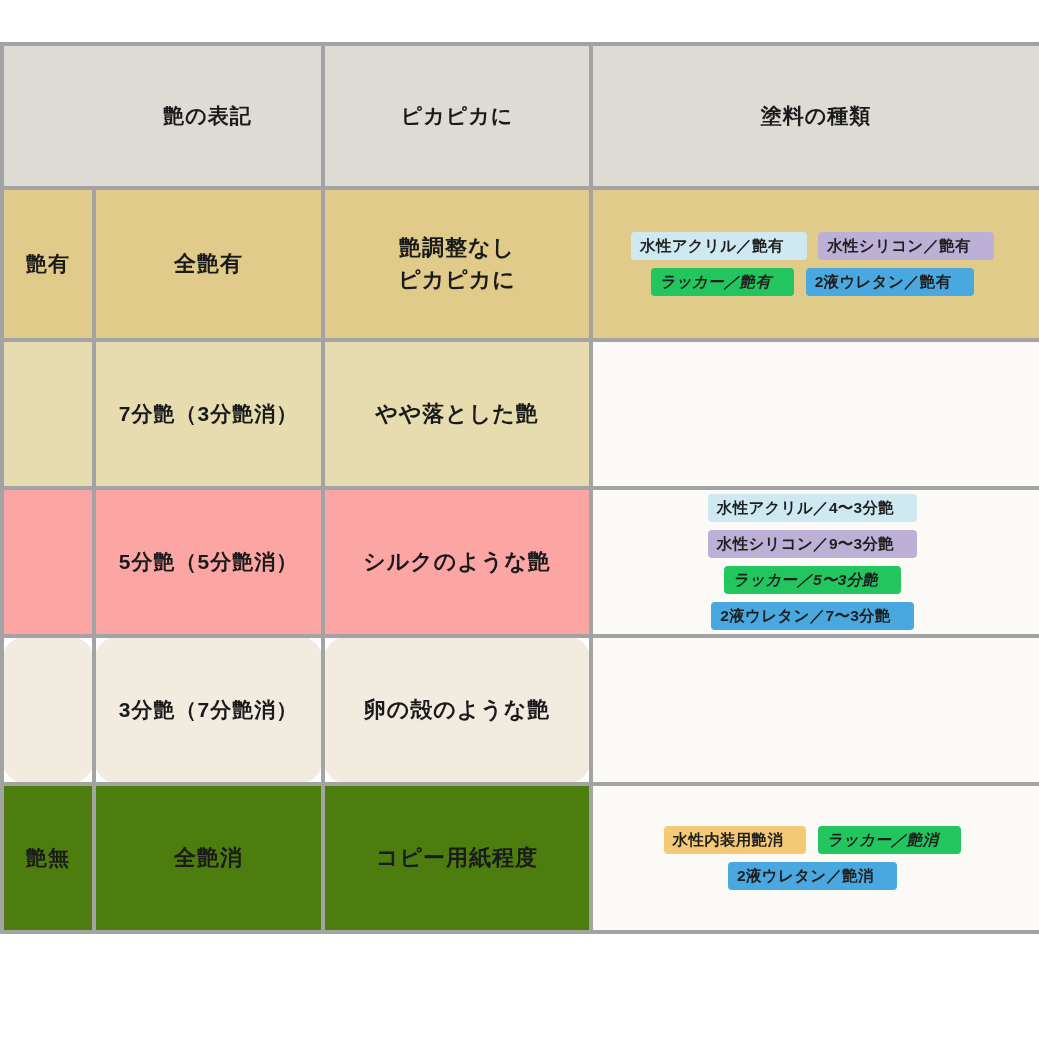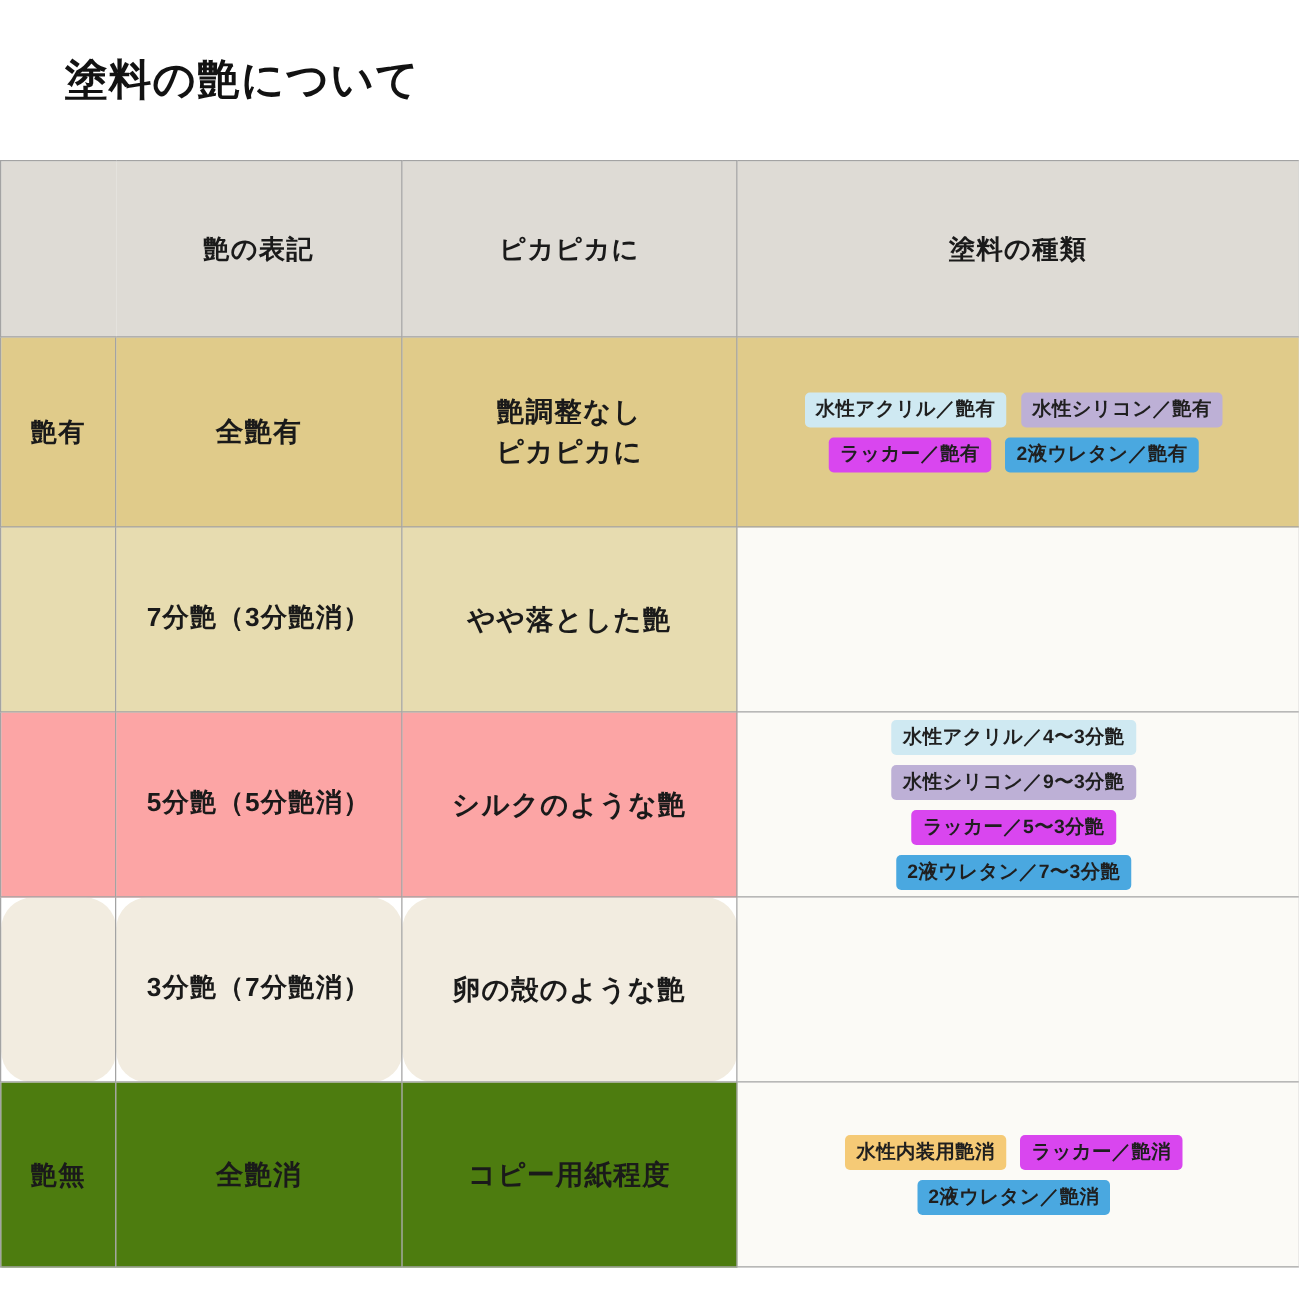--- a/index.html
+++ b/index.html
@@ -29,21 +29,21 @@
     line-height: 1.3;
     color: #121212;
   }
   table.gloss-table {
     border-collapse: collapse;
     width: 1039px;
     margin-top: 42px;
     table-layout: fixed;
   }
   table.gloss-table td, table.gloss-table th {
-    border: 1px solid #a3a3a3;
+    border: 4px solid #a3a3a3;
     padding: 0;
     vertical-align: middle;
     text-align: center;
   }
   
   col.c1 { width: 92px; }
   col.c2 { width: 229px; }
   col.c3 { width: 268px; }
   col.c4 { width: 450px; }
 
@@ -88,41 +88,40 @@
   td.tags-cell {
     text-align: left;
     padding: 10px 0 10px 14px;
   }
 
   .tag {
     display: inline-block;
     font-size: 15.5px;
     font-weight: bold;
     color: #1f1f1f;
-    padding: 5px 9px 6px 9px;
+    padding: 5px 23px 6px 9px;
     border-radius: 4px;
     margin: 4px 7px 4px 0;
     line-height: 1.1;
     white-space: nowrap;
     letter-spacing: 0.3px;
   }
   .tag-acrylic  { background: #cfe9f2; }
   .tag-silicon  { background: #bdb0d6; }
-  .tag-lacquer  { background: #d946ef; }
+  .tag-lacquer  { background: #22c55e; font-style: italic; }
   .tag-urethane { background: #4aa8e0; }
   .tag-naisou   { background: #f5ca76; }
 
   .tag-row { display: block; }
 </style>
 </head>
 <body>
 
 <div class="page">
 
-  <h1 class="page-title">塗料の艶について</h1>
 
   <table class="gloss-table">
     <colgroup>
       <col class="c1">
         <col class="c2">
         <col class="c3">
         <col class="c4">
     </colgroup>
     <thead>
       <tr>

